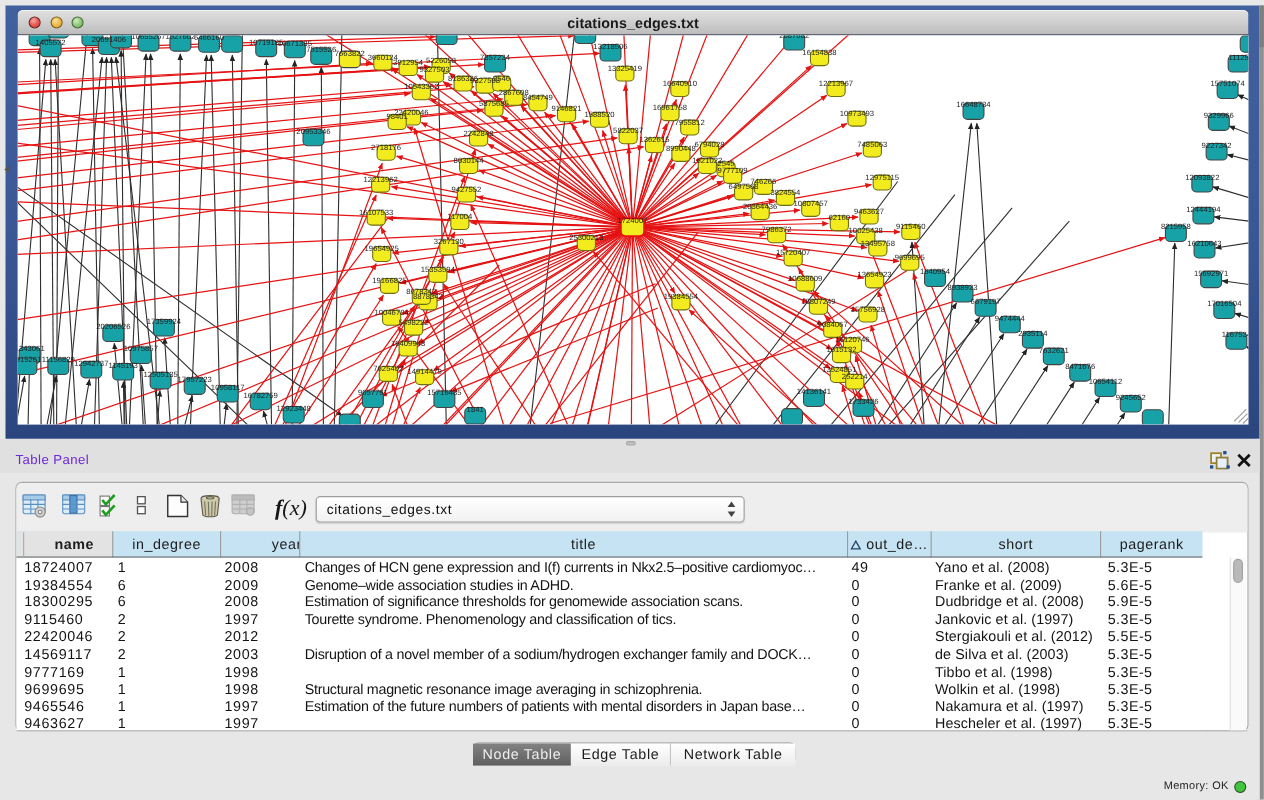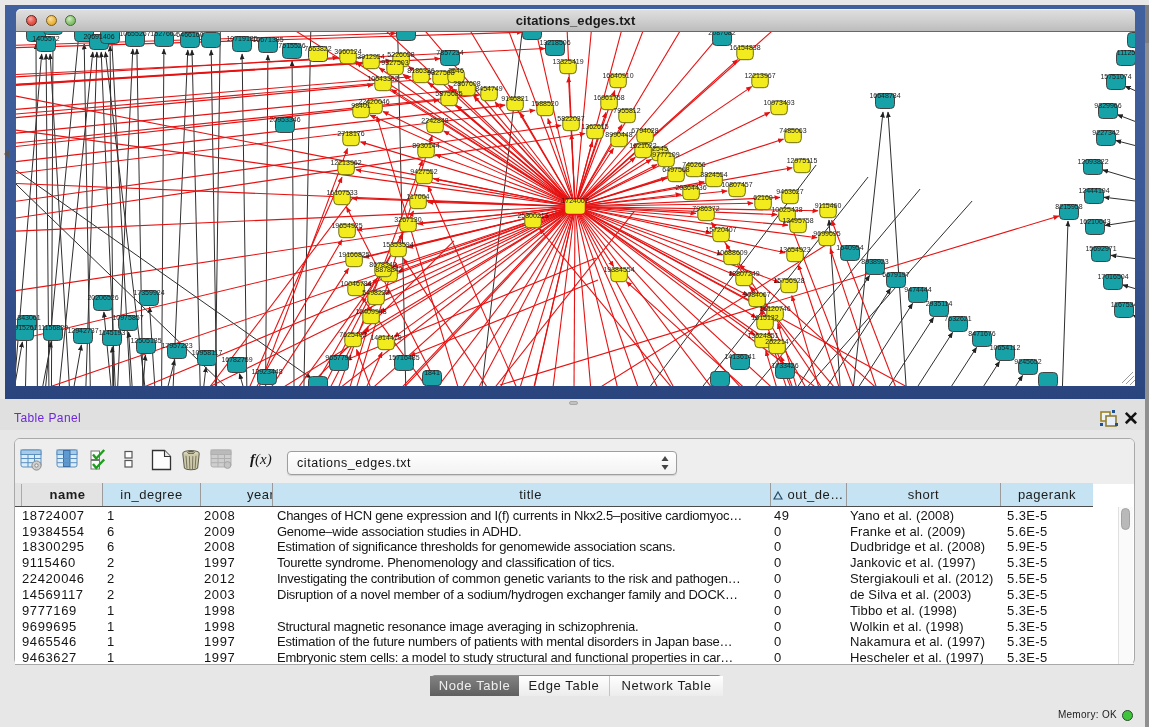--- a/index.html
+++ b/index.html
@@ -33,21 +33,21 @@
   background:#c2c2c2; border:1px solid #a8a8a8; }
 #xicon { left:1123px; top:407px; font-size:19px; font-weight:700; color:#111; }
 #container { left:14px; top:438px; width:1121px; height:227px; background:#fff;
   border:1px solid #a9a9a9; border-radius:6px;  }
 #toolbar { left:15px; top:439px; width:1119px; height:45px; background:#eeeeee;
   border-radius:5px 5px 0 0; }
 #combo { left:287px; top:451px; width:390px; height:24px; background:linear-gradient(#ffffff,#f2f2f2);
   border:1px solid #9e9e9e; border-radius:4px; box-shadow:0 1px 1px rgba(0,0,0,.12); }
 #combotext { left:297px; top:456px; font-size:12.5px; color:#111; letter-spacing:.55px; }
 #fx { left:250px; top:451px; font-family:"Liberation Serif",serif; font-style:italic;
-  font-size:15px; color:#151515; }
+  font-size:20px; color:#151515; }
 
 #thead { left:15px; top:483px; width:1078px; height:24px; background:#c6e3f3; }
 .th { position:absolute; top:483px; height:24px; line-height:24px; text-align:center;
   font-size:13px; color:#1c1c1c; letter-spacing:0.5px;
   border-left:1px solid #9b9b9b; background:#c6e3f3; }
 #thname { left:15px; width:87px; background:#e3e3e3; border-left:none; text-indent:18px;font-weight:bold; }
 #thdeg  { left:102px; width:98px; }
 #thyear { left:200px; width:72px;padding-left:46px; }
 #thtitle{ left:272px; width:498px; text-indent:18px; }
 #thout  { left:770px; width:76px; }
@@ -765,21 +765,20 @@
     <span class="c3">1997</span>
     <span class="c4">Tourette syndrome. Phenomenology and classification of tics.</span>
     <span class="c5">0</span>
     <span class="c6">Jankovic et al. (1997)</span>
     <span class="c7">5.3E-5</span>
   </div>
 <div class="tr" style="top:571.0px">
     <span class="c1">22420046</span>
     <span class="c2">2</span>
     <span class="c3">2012</span>
-    <span class="c4">Investigating the contribution of common genetic variants to the risk and pathogen…</span>
     <span class="c5">0</span>
     <span class="c6">Stergiakouli et al. (2012)</span>
     <span class="c7">5.5E-5</span>
   </div>
 <div class="tr" style="top:586.9px">
     <span class="c1">14569117</span>
     <span class="c2">2</span>
     <span class="c3">2003</span>
     <span class="c4">Disruption of a novel member of a sodium/hydrogen exchanger family and DOCK…</span>
     <span class="c5">0</span>
@@ -809,21 +808,20 @@
     <span class="c3">1997</span>
     <span class="c4">Estimation of the future numbers of patients with mental disorders in Japan base…</span>
     <span class="c5">0</span>
     <span class="c6">Nakamura et al. (1997)</span>
     <span class="c7">5.3E-5</span>
   </div>
 <div class="tr" style="top:650.2px">
     <span class="c1">9463627</span>
     <span class="c2">1</span>
     <span class="c3">1997</span>
-    <span class="c4">Embryonic stem cells: a model to study structural and functional properties in car…</span>
     <span class="c5">0</span>
     <span class="c6">Hescheler et al. (1997)</span>
     <span class="c7">5.3E-5</span>
   </div>
 <div class="abs" style="left:15px;top:664px;width:1119px;height:1px;background:#a9a9a9"></div>
 <div class="abs" style="left:15px;top:665px;width:1119px;height:10px;background:#e7e7e7"></div>
 <div id="vscroll" class="abs"></div>
 <div id="vthumb" class="abs"></div>
 <div id="tabs" class="abs"></div>
 <div id="tab1" class="tab abs" style="left:430px;top:676px">Node Table</div>

